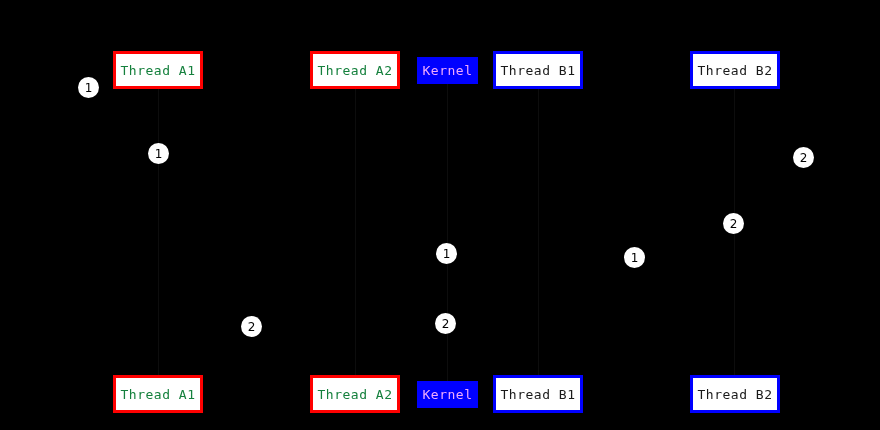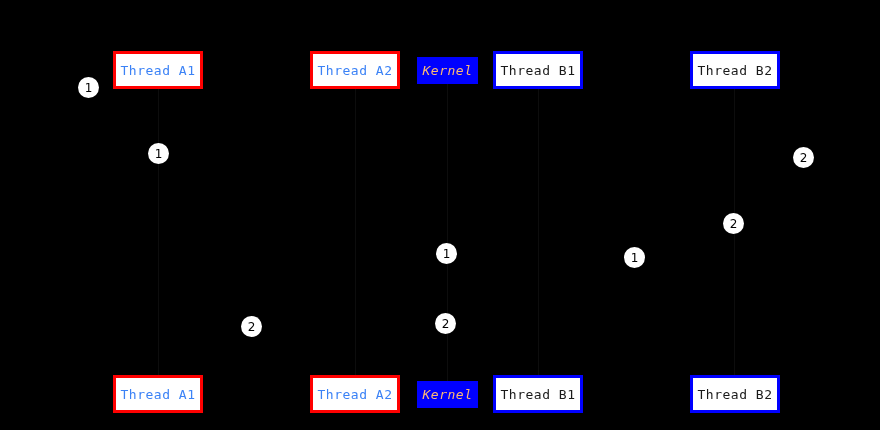--- a/index.html
+++ b/index.html
@@ -35,33 +35,32 @@
     justify-content: center;
     font-family: "DejaVu Sans Mono", "Liberation Mono", monospace;
     font-size: 13px;
     line-height: 1;
     letter-spacing: 0.5px;
     white-space: nowrap;
   }
   .participant.thread-red {
     border: 3px solid #ff0000;
     background: #ffffff;
-    color: #3b82f6;
+    color: #15803d;
   }
   .participant.thread-blue {
     border: 3px solid #0000ff;
     background: #ffffff;
     color: #1a1a1a;
     text-align: right;
   }
   .participant.kernel {
     border: 0;
     background: #0000ff;
-    color: #fdba74;
-    font-style: italic;
+    color: #f0abfc;
   }
 
   
   .badge {
     position: absolute;
     box-sizing: border-box;
     width: 21px;
     height: 21px;
     border-radius: 50%;
     background: #ffffff;

